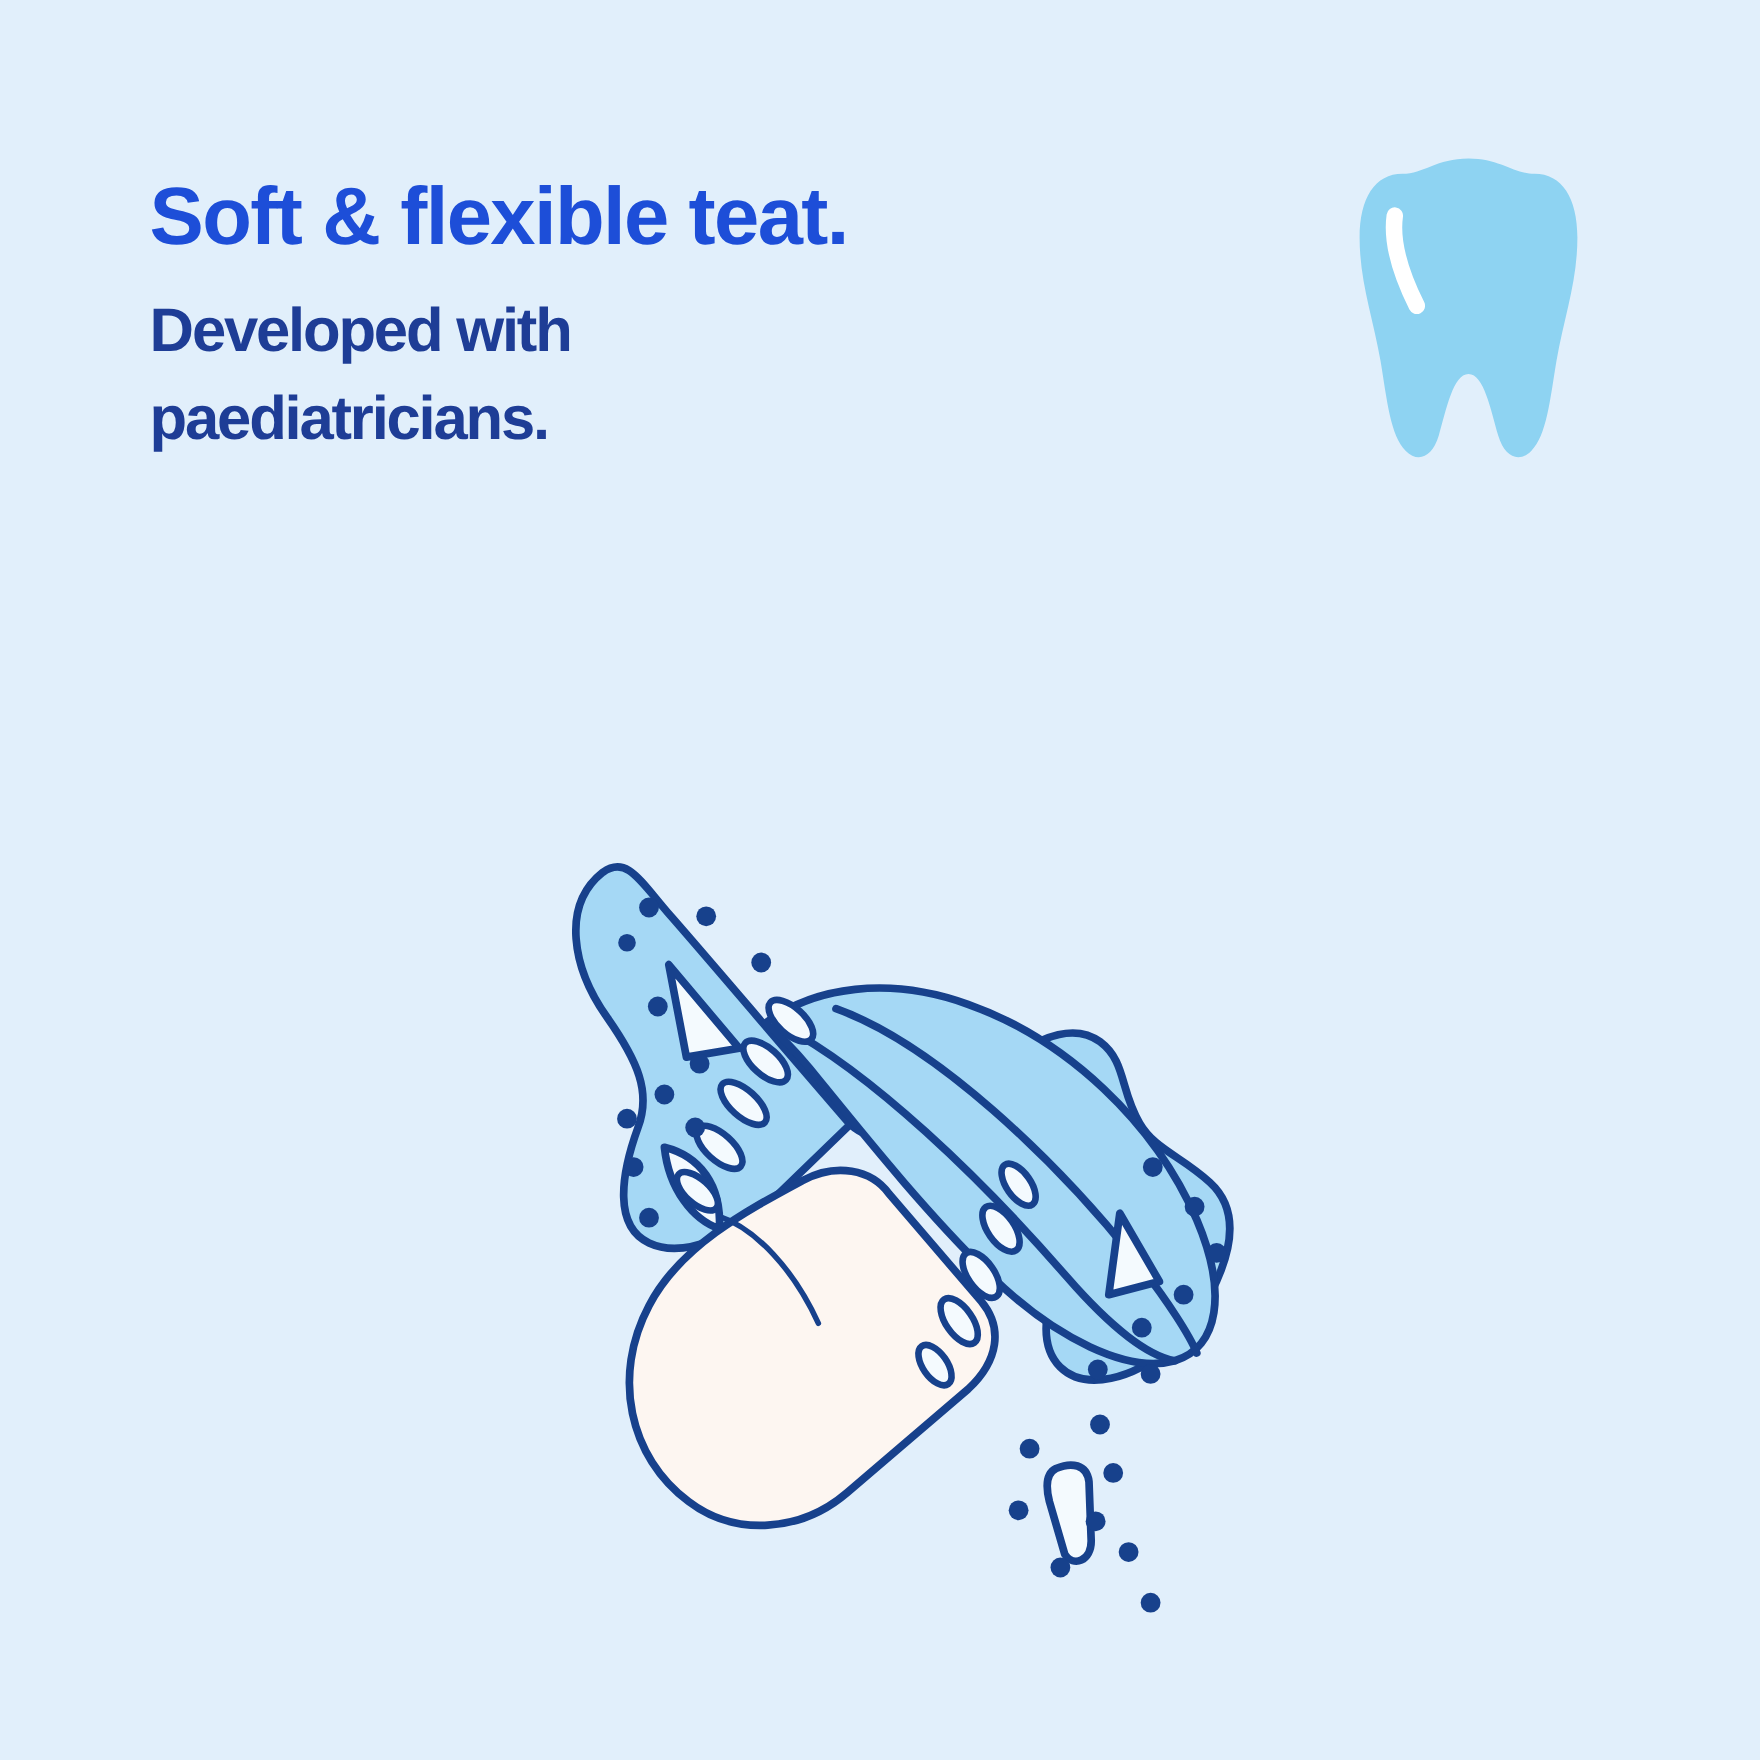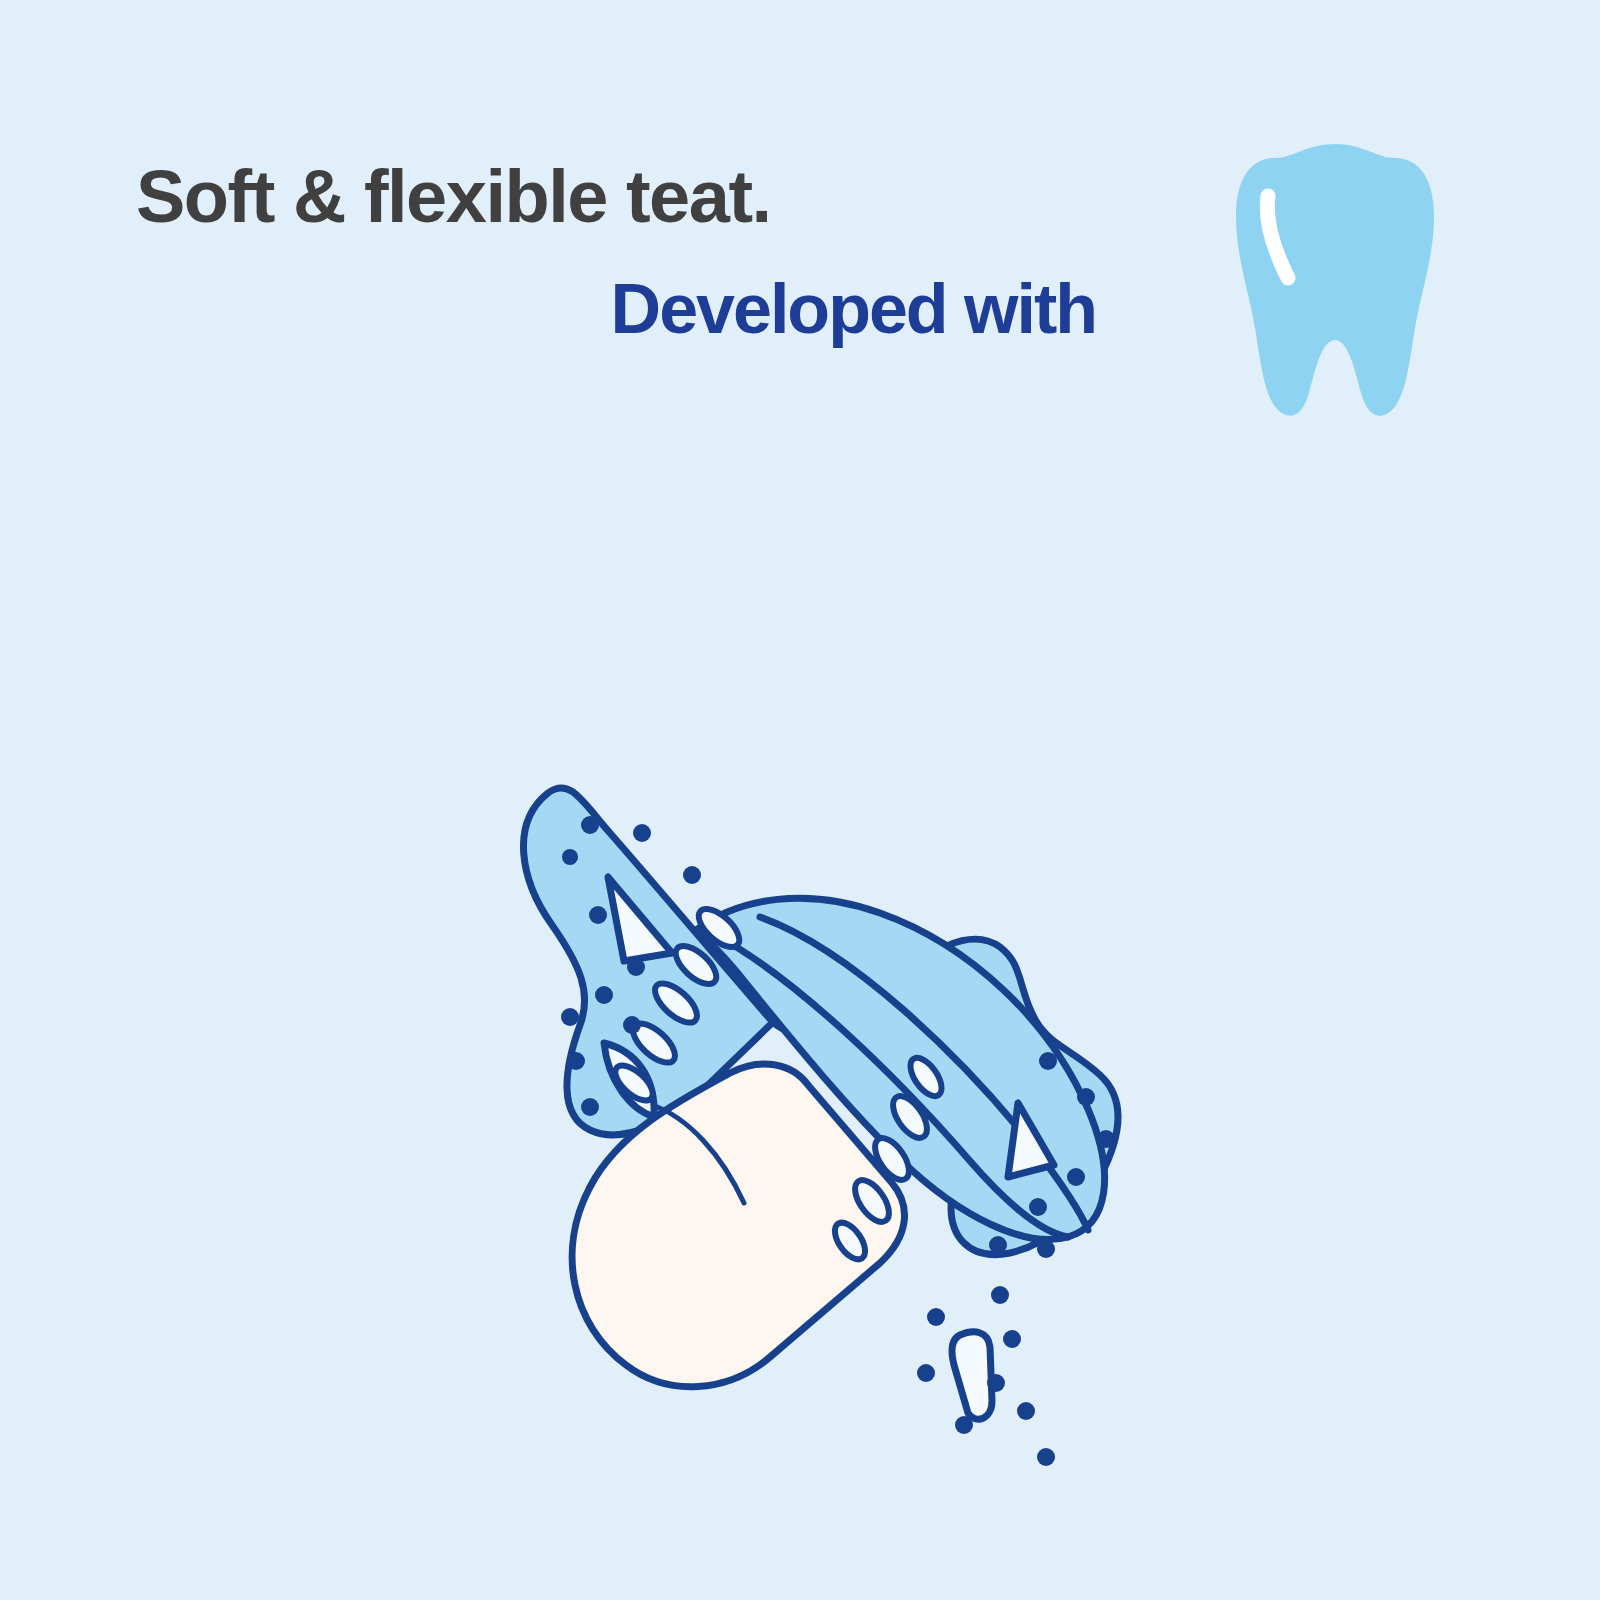--- a/index.html
+++ b/index.html
@@ -30,34 +30,33 @@
     top: 160px;
     width: 960px;
   }
 
   .eyebrow {
     font-family: "Liberation Sans", sans-serif;
     font-size: 74px;
     font-weight: 700;
     letter-spacing: -1.5px;
     line-height: 1.0;
-    color: #404040;
+    color: #1d4ed8;
     margin: 0 0 26px 0;
     white-space: nowrap;
   }
 
   .headline {
     font-family: "Liberation Sans", sans-serif;
-    font-size: 70px;
+    font-size: 56px;
     font-weight: 700;
     letter-spacing: -2px;
     line-height: 1.42;
     color: #1e3d96;
     margin: 0;
-    text-align: right;
   }
   .headline .hl-line {
     display: block;
     white-space: nowrap;
   }
 
   
   .tooth-wrap {
     position: absolute;
     left: 1232px;
@@ -80,20 +79,21 @@
 </head>
 <body>
 
 <div id="stage">
 
   <div class="copy-block">
     <p class="eyebrow">Soft &amp; flexible teat.</p>
 
     <div class="headline">
       <span class="hl-line">Developed with</span>
+      <span class="hl-line">paediatricians.</span>
     </div>
   </div>
 
   <div class="tooth-wrap">
     <svg viewBox="0 0 206 290" width="206" height="290" aria-hidden="true">
       <path d="M103 6
                C 132 6 144 20 163 20
                C 188 20 202 42 202 78
                C 202 118 190 150 183 190
                C 177 226 174 258 160 272

